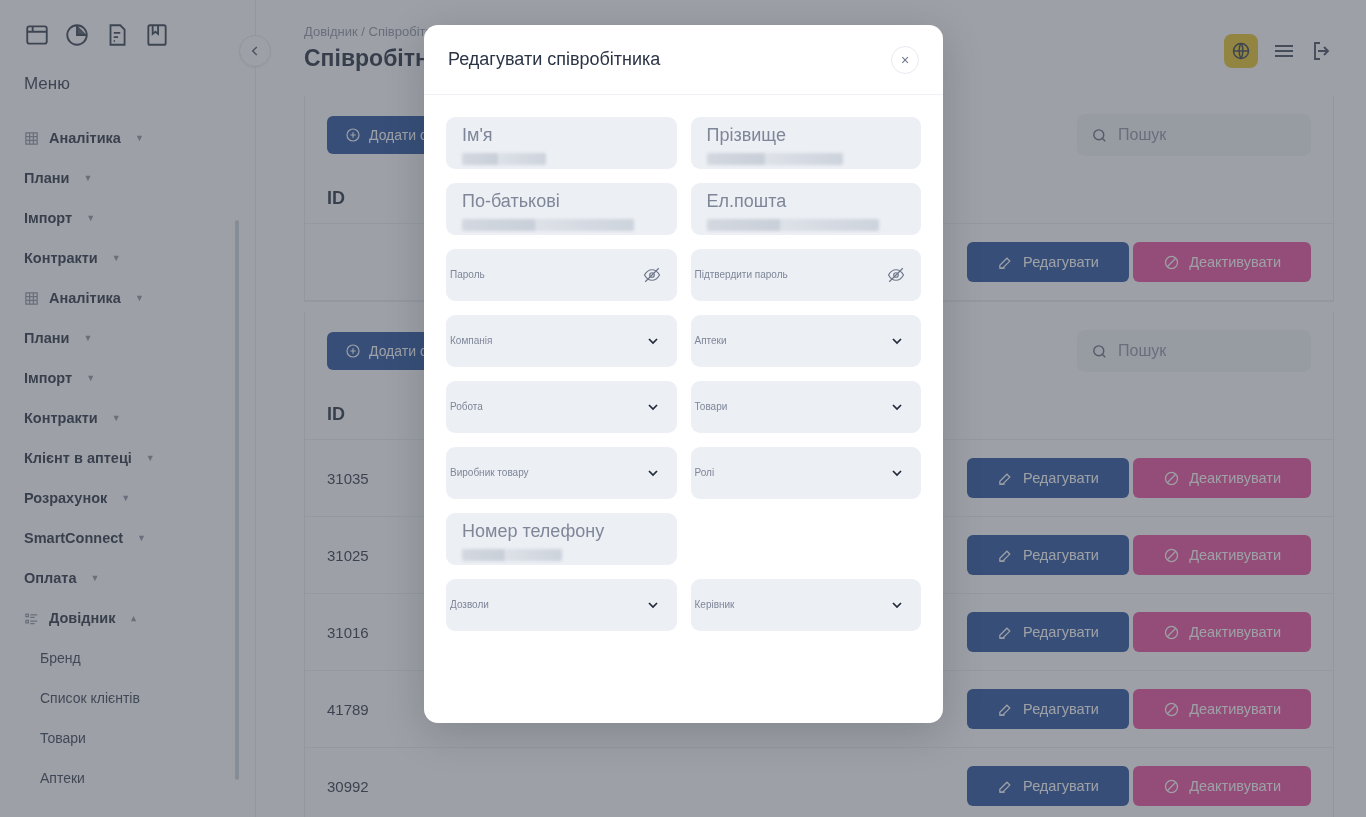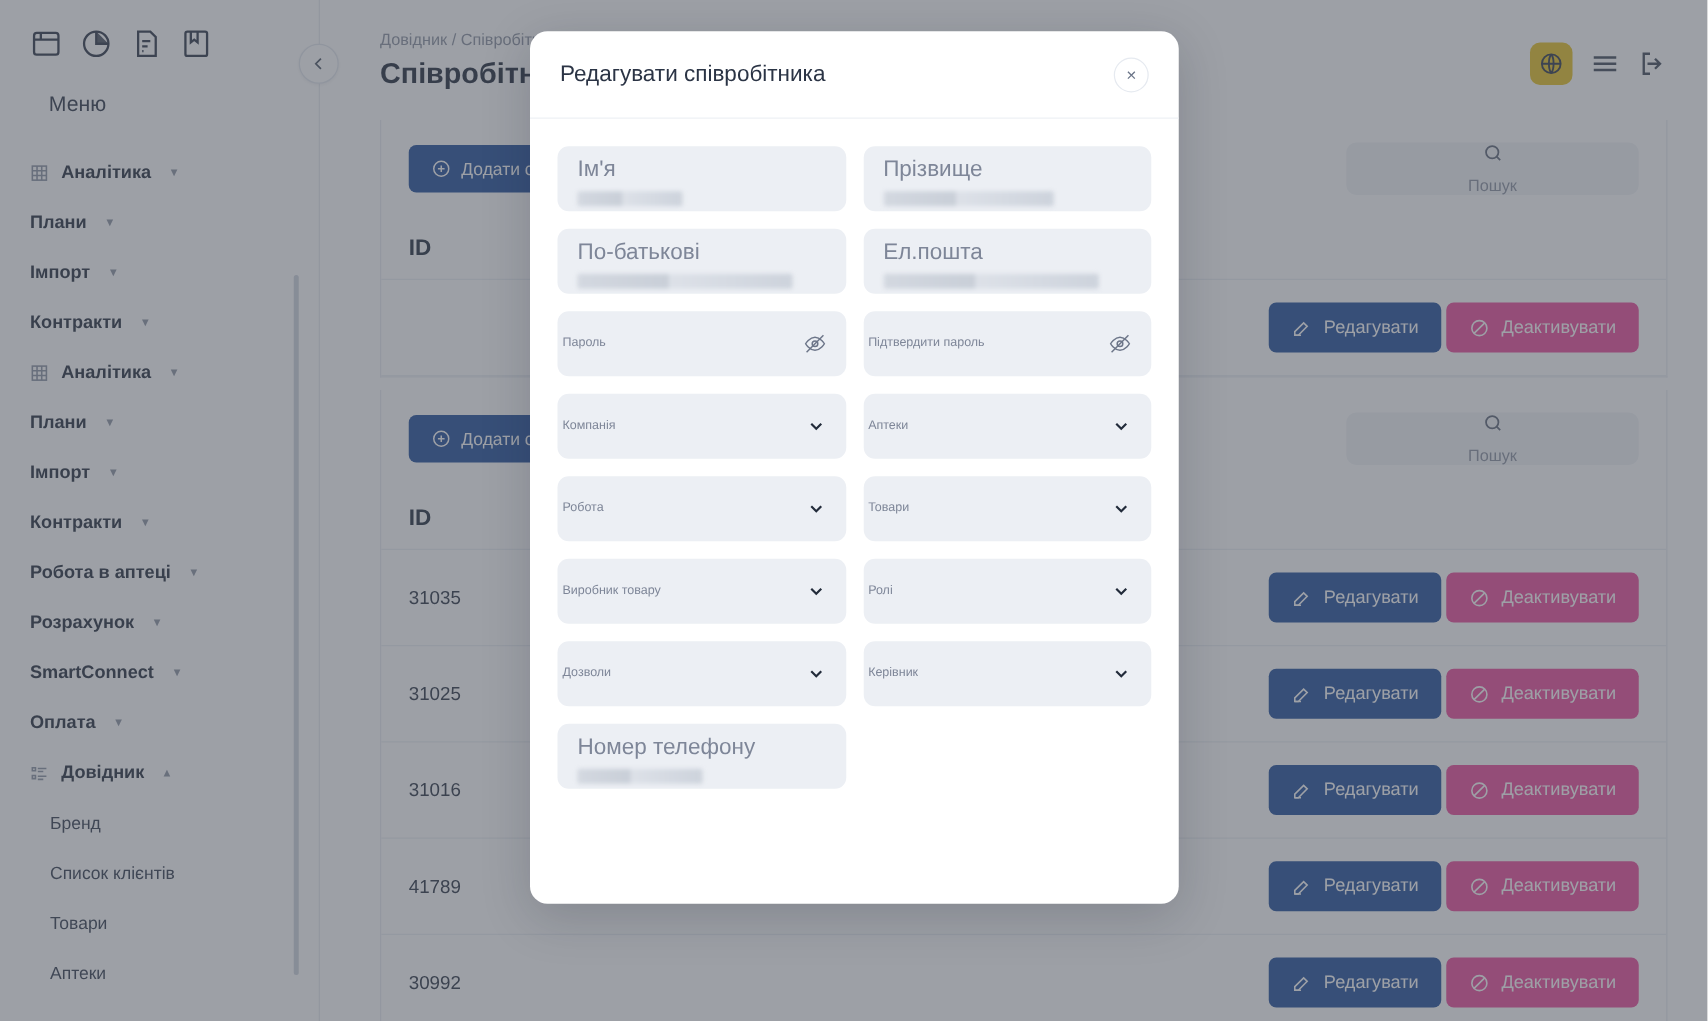--- a/index.html
+++ b/index.html
@@ -21,21 +21,21 @@
     overflow: hidden;
   }
   .sb-icons {
     display: flex; gap: 14px;
     padding: 22px 0 0 24px;
     align-items: center;
   }
   .sb-icons .ic { width: 26px; height: 26px; color:#2b3445; display:block; }
   .sb-menu-title {
     padding: 26px 0 0 24px;
-    font-size: 17px; color: #2b3445; font-weight: 400; margin-left: 15px;
+    font-size: 17px; color: #2b3445; font-weight: 400;
   }
   .sb-list { padding-top: 24px; position: relative; }
   .sb-item {
     display: flex; align-items: center; gap: 10px;
     padding: 0 24px; height: 40px;
     font-size: 14.5px; color: #222b3a; font-weight: 700;
     cursor: pointer; white-space: nowrap;
   }
   .sb-item.sub {
     font-weight: 400; font-size: 14px; color:#313b4d;
@@ -95,35 +95,35 @@
   .btn-add {
     background:#1d4c99; color:#fff; border:none; border-radius:6px;
     height: 38px; padding: 0 18px; font-size: 14px; cursor:pointer;
     display:flex; align-items:center; gap:8px;
     font-family: inherit; white-space:nowrap; overflow:hidden;
   }
   .btn-add svg { width:16px; height:16px; flex:0 0 16px; }
   .search-box {
     width: 234px; height: 42px; border-radius:8px; background:#f2f4f7;
     display:flex; align-items:center; gap:10px; padding: 0 14px;
-    color:#8a91a0; font-size:13px; cursor:text;flex-direction:column;
+    color:#8a91a0; font-size:16px; cursor:text;
   }
   .search-box svg { width:17px; height:17px; flex:0 0 17px; color:#5b6475; }
   table { width:100%; border-collapse: collapse; }
   thead th {
     text-align:left; font-size:18px; color:#212b3b; font-weight:700;
     padding: 14px 22px; border-bottom:1px solid #eceff4;
   }
   tbody td {
     font-size: 15px; color:#293242; padding: 18px 22px;
     border-bottom: 1px solid #eceff4; vertical-align: middle;
   }
   td.actions { text-align:right; white-space:nowrap; }
   .btn-edit, .btn-deact {
-    border:none; border-radius:6px; height:40px; padding:0 18px;
+    border:none; border-radius:6px; height:40px; padding:0 30px;
     color:#fff; font-size:14.5px; cursor:pointer; font-family:inherit;
     display:inline-flex; align-items:center; gap:9px; vertical-align:middle;
   }
   .btn-edit { background:#1d4c99; }
   .btn-deact { background:#ec4899; margin-left:0; }
   .btn-edit svg, .btn-deact svg { width:17px; height:17px; }
 
   
   .overlay {
     position:absolute; inset:0; background: rgba(76,82,92,.55); z-index: 40;
@@ -261,21 +261,21 @@
       </div>
       <div class="sb-item">
         <span>Імпорт</span>
         <span class="sb-chev">▼</span>
       </div>
       <div class="sb-item">
         <span>Контракти</span>
         <span class="sb-chev">▼</span>
       </div>
       <div class="sb-item">
-        <span>Робота в аптеці</span>
+        <span>Клієнт в аптеці</span>
         <span class="sb-chev">▼</span>
       </div>
       <div class="sb-item">
         <span>Розрахунок</span>
         <span class="sb-chev">▼</span>
       </div>
       <div class="sb-item">
         <span>SmartConnect</span>
         <span class="sb-chev">▼</span>
       </div>
@@ -618,43 +618,43 @@
         <div class="field select">
           <div class="f-placeholder">Ролі</div>
           <span class="chev-ic">
               <svg viewBox="0 0 24 24" fill="none" stroke="currentColor" stroke-width="2.6">
                 <path d="M6 9l6 6 6-6"></path>
               </svg>
             </span>
         </div>
       </div>
 
-      <div class="frow">
-        <div class="field select">
-          <div class="f-placeholder">Дозволи</div>
-          <span class="chev-ic">
-              <svg viewBox="0 0 24 24" fill="none" stroke="currentColor" stroke-width="2.6">
-                <path d="M6 9l6 6 6-6"></path>
-              </svg>
-            </span>
-        </div>
-        <div class="field select">
-          <div class="f-placeholder">Керівник</div>
-          <span class="chev-ic">
-              <svg viewBox="0 0 24 24" fill="none" stroke="currentColor" stroke-width="2.6">
-                <path d="M6 9l6 6 6-6"></path>
-              </svg>
-            </span>
-        </div>
-      </div>
-
       <div class="frow single">
         <div class="field">
           <div class="f-label">Номер телефону</div>
           <div class="redact w5"></div>
         </div>
       </div>
 
+      <div class="frow">
+        <div class="field select">
+          <div class="f-placeholder">Дозволи</div>
+          <span class="chev-ic">
+              <svg viewBox="0 0 24 24" fill="none" stroke="currentColor" stroke-width="2.6">
+                <path d="M6 9l6 6 6-6"></path>
+              </svg>
+            </span>
+        </div>
+        <div class="field select">
+          <div class="f-placeholder">Керівник</div>
+          <span class="chev-ic">
+              <svg viewBox="0 0 24 24" fill="none" stroke="currentColor" stroke-width="2.6">
+                <path d="M6 9l6 6 6-6"></path>
+              </svg>
+            </span>
+        </div>
+      </div>
+
     </div>
 
   </div>
 
 </div>
 
 </body></html>

